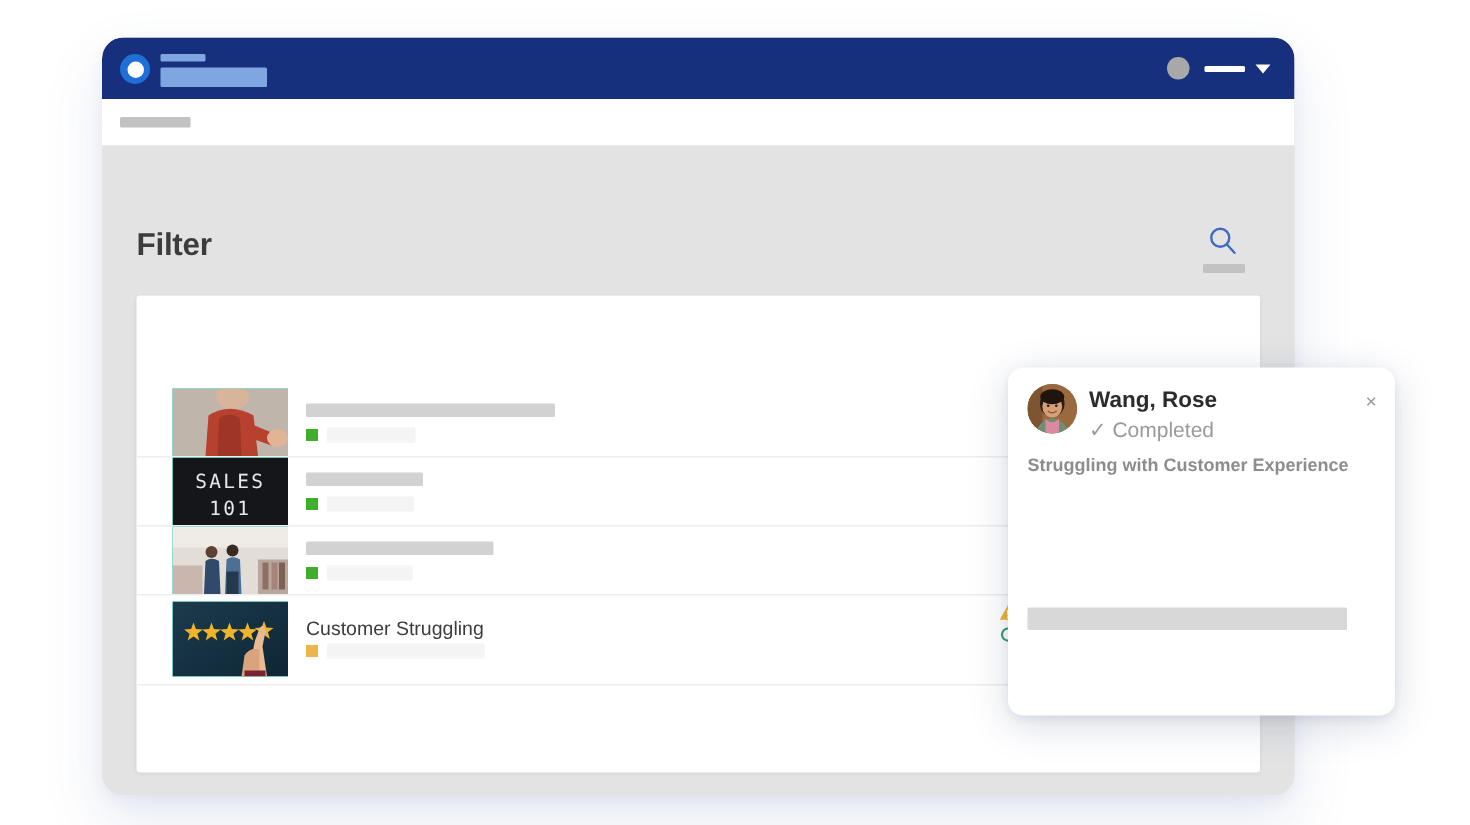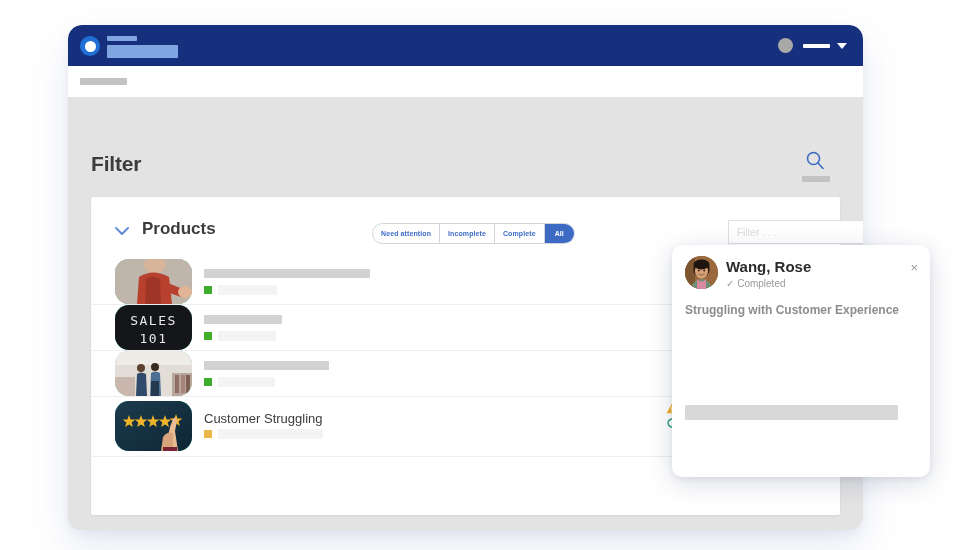--- a/index.html
+++ b/index.html
@@ -176,21 +176,20 @@
     border-bottom: 1px solid #eeeeee;
   }
   .row.tall { height: 59px; }
   .row:last-child { border-bottom: 1px solid #eeeeee; }
 
   .thumb {
     position: absolute; left: 24px; top: 0px;
     width: 77px; height: 45px;
     overflow: hidden;
     background: #14b8a6;
-    border-radius: 14px;
   }
   .row.tall .thumb { top: 4px; height: 50px; }
 
   .rowmeta { position: absolute; left: 113px; top: 0; }
 
   .bar-title {
     position: absolute; top: 10px; left: 0;
     height: 9px; background: #d2d2d2; border-radius: 1px;
   }
   .row-title-text {
@@ -213,37 +212,38 @@
   .refresh-icon { position: absolute; left: 0; top: 20px; width: 12px; height: 12px; }
   .rbar {
     position: absolute; left: 20px;
     height: 9px; background: #f4f4f4; border-radius: 1px;
   }
 
   
   .popup {
     position: absolute;
     left: 672px; top: 245px;
-    width: 258px; height: 232px;
+    width: 232px; height: 232px;
     background: #ffffff;
     border-radius: 10px;
     box-shadow: 0 6px 26px rgba(40,55,100,0.18), 0 2px 6px rgba(40,55,100,0.08);
+    padding-left: 26px;
   }
   .pop-avatar {
     position: absolute; left: 13px; top: 11px;
     width: 33px; height: 33px; border-radius: 50%;
     overflow: hidden; background: #8a5a33;
   }
   .pop-name {
     position: absolute; left: 54px; top: 13px;
     font-size: 15px; font-weight: bold; color: #2b2b2b;
   }
   .pop-status {
     position: absolute; left: 54px; top: 33px;
-    font-size: 10px; color: #9a9a9a; text-align: right;
+    font-size: 14px; color: #9a9a9a; text-align: right;
   }
   .pop-close {
     position: absolute; right: 12px; top: 16px;
     font-size: 13px; color: #9a9a9a; line-height: 1;
   }
   .pop-sub {
     position: absolute; left: 13px; top: 58px;
     font-size: 12px; color: #8d8d8d; font-weight: bold;
   }
 
@@ -306,35 +306,20 @@
       <div class="page-title">Filter</div>
 
       <svg class="search-icon" viewBox="0 0 20 20">
         <circle cx="8.5" cy="8.5" r="6" fill="none" stroke="#3d6bc4" stroke-width="1.6"></circle>
         <line x1="13" y1="13" x2="18" y2="18.5" stroke="#3d6bc4" stroke-width="1.6" stroke-linecap="round"></line>
       </svg>
       <div class="search-bar-under"></div>
 
       <div class="card">
 
-        <div class="sect-head">
-          <svg class="chev-down" viewBox="0 0 14 8">
-            <polyline points="1,1 7,7 13,1" fill="none" stroke="#5b8dd6" stroke-width="1.8" stroke-linecap="round" stroke-linejoin="round"></polyline>
-          </svg>
-          <div class="sect-title">Products</div>
-
-          <div class="pills">
-            <div class="pill">Need attention</div>
-            <div class="pill">Incomplete</div>
-            <div class="pill">Complete</div>
-            <div class="pill active">All</div>
-          </div>
-
-          <input class="filter-input" type="text" placeholder="Filter . . ." style="">
-        </div>
 
         <div class="rows">
 
           <div class="row">
             <div class="thumb">
               <svg width="77" height="45" viewBox="0 0 77 45">
                 <rect width="77" height="45" fill="#cfc7c0"></rect>
                 <rect x="0" y="0" width="77" height="45" fill="#bfb5ab"></rect>
                 <ellipse cx="40" cy="6" rx="11" ry="8" fill="#d8b49a"></ellipse>
                 <path d="M22 45 L24 18 Q38 9 54 18 L57 45 Z" fill="#b8402f"></path>

